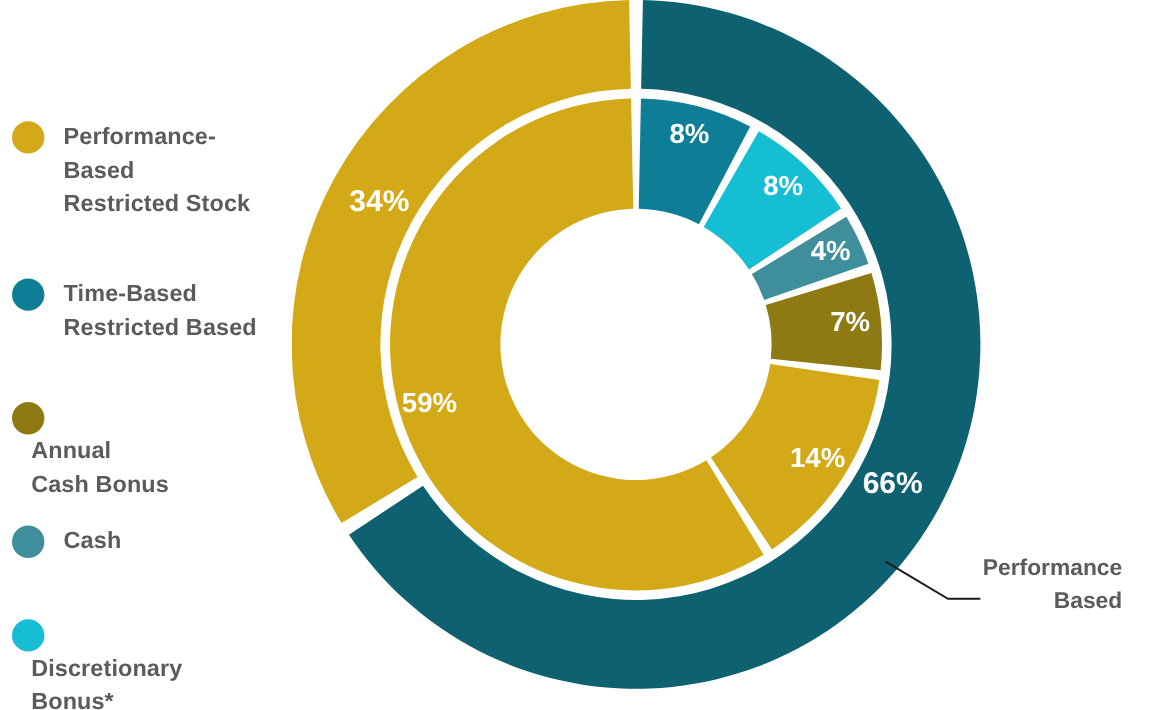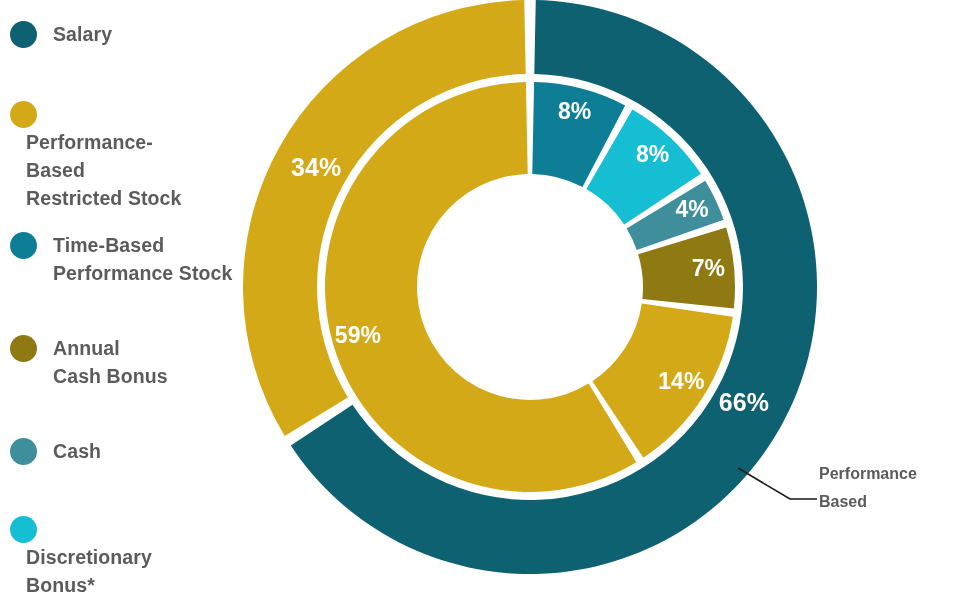--- a/index.html
+++ b/index.html
@@ -46,23 +46,23 @@
     margin-left: 16px;
     font-size: 19.5px;
     font-weight: bold;
     line-height: 28px;
     color: #5b5b5b;
     letter-spacing: 0.1px;
     white-space: pre-line;
   }
 
   #li0 { top: 20px; }
-  #li1 { top: 100px; flex-direction: column; }
+  #li1 { top: 100px; }
   #li2 { top: 231px; }
-  #li3 { top: 334px; }
+  #li3 { top: 334px; flex-direction: column; }
   #li4 { top: 437px; }
   #li5 { top: 515px; flex-direction: column; }
 
   
   #chart-wrap {
     position: absolute;
     left: 243px;
     top: 0px;
     width: 575px;
     height: 592px;
@@ -94,50 +94,47 @@
   }
   #callout-svg {
     position: absolute;
     left: 0;
     top: 0;
   }
   #callout-text {
     position: absolute;
     left: 119px;
     top: 60px;
-    font-size: 16px;
+    font-size: 19px;
     font-weight: bold;
     line-height: 28px;
     color: #5b5b5b;
     white-space: pre-line;
+    text-align: right;
   }
 </style>
 </head>
 <body>
 
 <div id="page">
 
   <div id="legend">
 
-    <div class="legend-item" id="li0">
-      <span class="legend-swatch" style="background: rgb(13, 97, 112);"></span>
-      <span class="legend-label">Salary</span>
-    </div>
 
     <div class="legend-item" id="li1">
       <span class="legend-swatch" style="background: rgb(212, 169, 24);"></span>
       <span class="legend-label">Performance-
 Based
 Restricted Stock</span>
     </div>
 
     <div class="legend-item" id="li2">
       <span class="legend-swatch" style="background: rgb(14, 126, 150);"></span>
       <span class="legend-label">Time-Based
-Performance Stock</span>
+Restricted Based</span>
     </div>
 
     <div class="legend-item" id="li3">
       <span class="legend-swatch" style="background: rgb(142, 121, 19);"></span>
       <span class="legend-label">Annual
 Cash Bonus</span>
     </div>
 
     <div class="legend-item" id="li4">
       <span class="legend-swatch" style="background: rgb(63, 142, 155);"></span>

